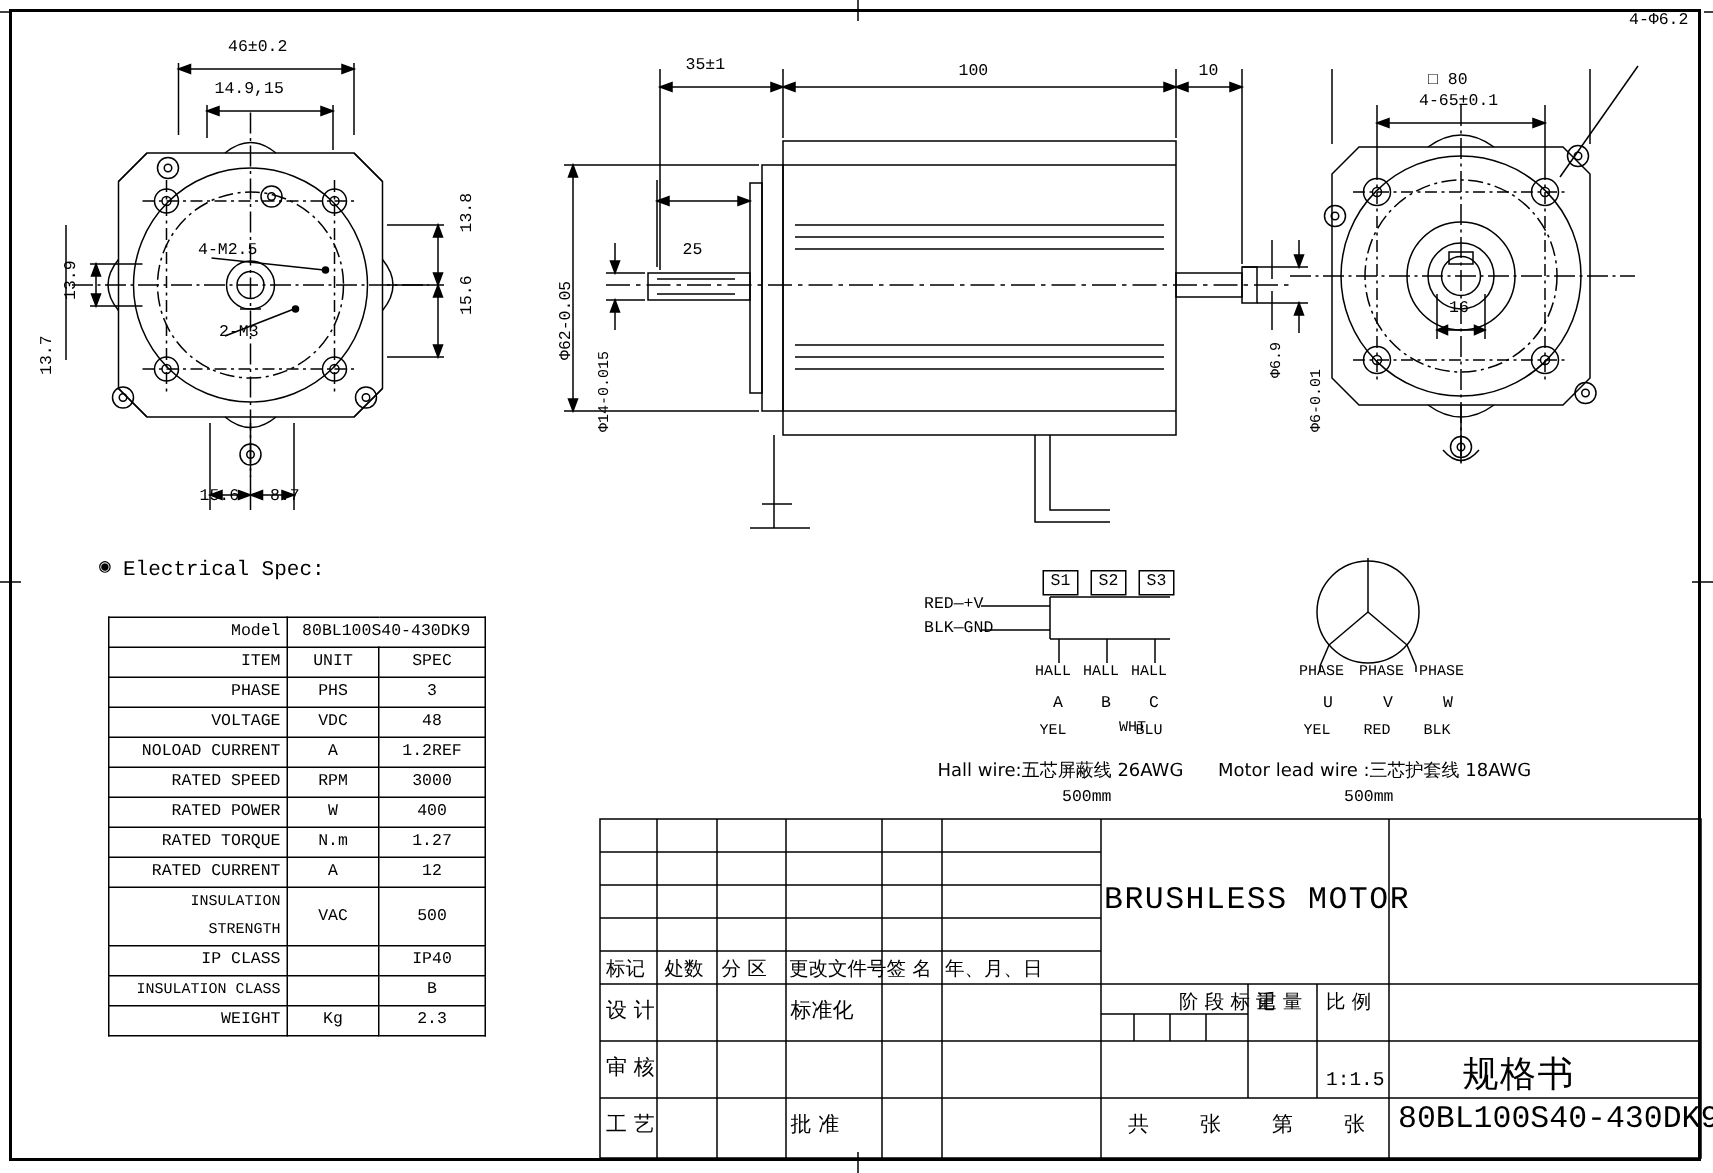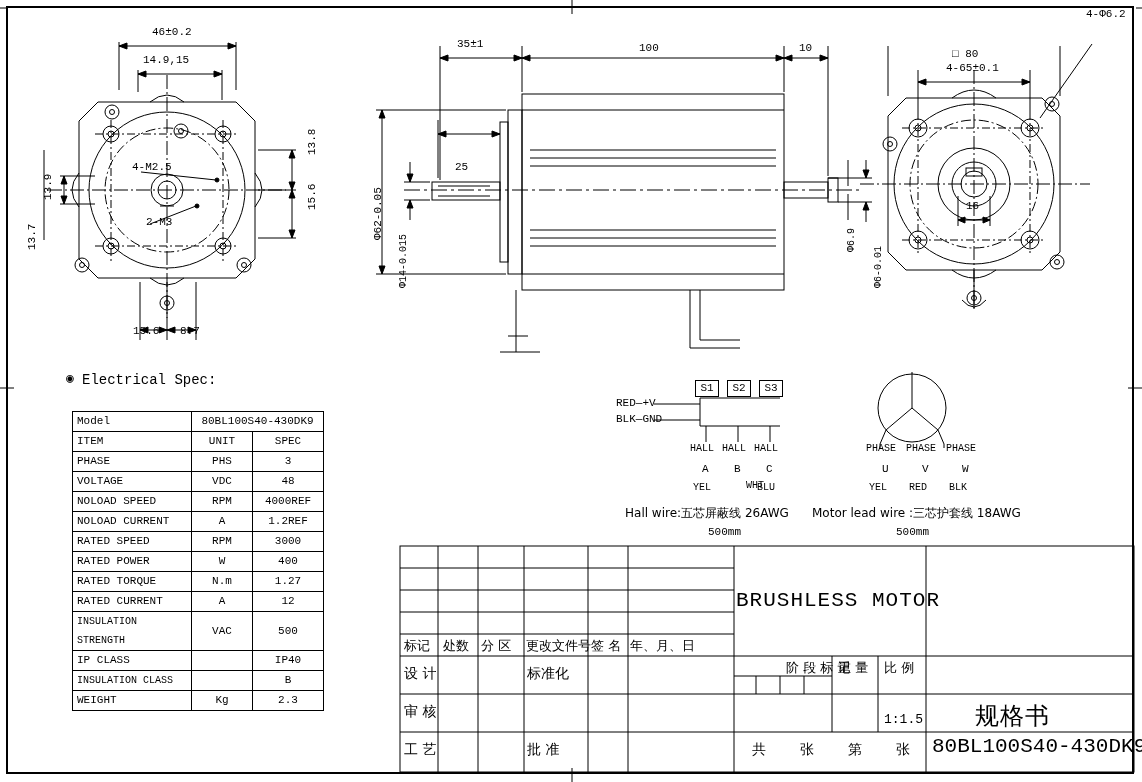--- a/index.html
+++ b/index.html
@@ -7,21 +7,21 @@
   .page{position:absolute;left:0;top:0;width:1142px;height:782px;}
   .frame{position:absolute;left:6px;top:6px;width:1128px;height:768px;border:2px solid #000;box-sizing:border-box;}
   svg{position:absolute;left:0;top:0;width:1142px;height:782px;pointer-events:none;}
   .lbl{position:absolute;font-family:"Liberation Mono",monospace;font-size:11px;white-space:nowrap;}
   .lbl.s10{font-size:10px;}
   .lbl.s13{font-size:13px;}
   .lbl.rot{transform-origin:left top;}
   table{border-collapse:collapse;}
   .spec{position:absolute;left:72px;top:411px;font-size:11px;}
   .spec td{border:1px solid #000;height:19px;padding:0 4px;font-family:"Liberation Mono",monospace;font-size:11px;line-height:19px;}
-  .spec .c1{width:110px;text-align:left;}
+  .spec .c1{width:110px;text-align:right;}
   .spec .c2{width:52px;text-align:center;}
   .spec .c3{width:62px;text-align:center;}
   .spec .modelval{text-align:center;}
   .bigtitle{position:absolute;font-size:21px;letter-spacing:1px;}
   .cn{font-family:"DejaVu Sans",sans-serif;}
   .pin{position:absolute;border:1px solid #000;background:#fff;text-align:center;font-size:11px;width:22px;height:15px;line-height:15px;}
 </style>
 </head>
 <body>
 
@@ -347,25 +347,20 @@
           <td class="c1">PHASE</td>
           <td class="c2">PHS</td>
           <td class="c3">3</td>
         </tr>
       <tr>
           <td class="c1">VOLTAGE</td>
           <td class="c2">VDC</td>
           <td class="c3">48</td>
         </tr>
       <tr>
-          <td class="c1">NOLOAD SPEED</td>
-          <td class="c2">RPM</td>
-          <td class="c3">4000REF</td>
-        </tr>
-      <tr>
           <td class="c1">NOLOAD CURRENT</td>
           <td class="c2">A</td>
           <td class="c3">1.2REF</td>
         </tr>
       <tr>
           <td class="c1">RATED SPEED</td>
           <td class="c2">RPM</td>
           <td class="c3">3000</td>
         </tr>
       <tr>

